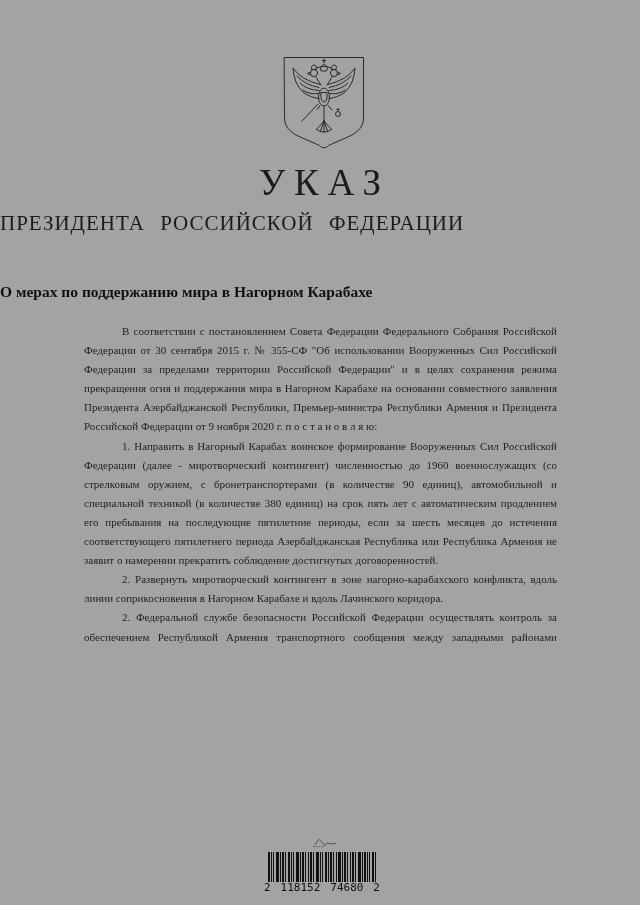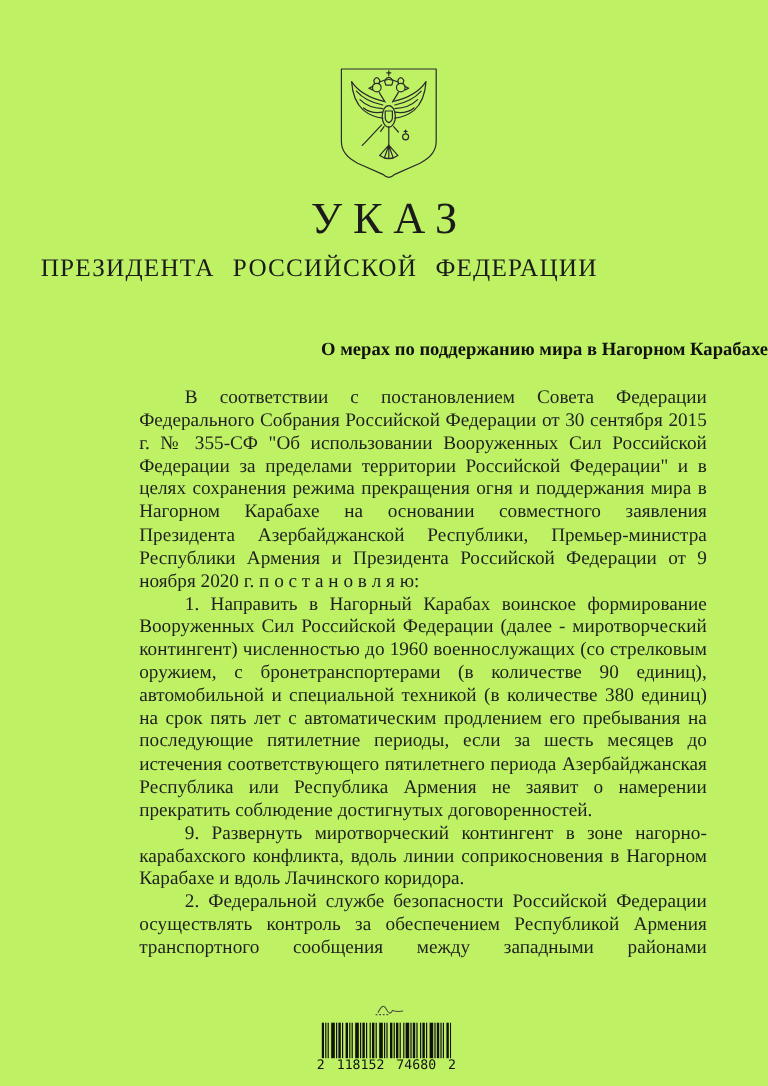--- a/index.html
+++ b/index.html
@@ -4,59 +4,57 @@
 <style>
   html,body{margin:0;padding:0;}
   body{
     background:#e8e8e8;
     font-family:"Liberation Serif","DejaVu Serif",serif;
   }
   .page{
     position:relative;
     width:640px;height:905px;
     margin:0 auto;
-    background:#bef264;
+    background:#a3a3a3;
     color:#1f1f1f;
     overflow:hidden;
   }
   .emblem{
     position:absolute;left:283px;top:56px;width:82px;height:94px;
   }
   .emblem svg{display:block;width:100%;height:100%;}
   .doc-type{
     position:absolute;left:0;top:161px;width:640px;
     text-align:center;
     font-size:37px;
     letter-spacing:9px;
     padding-left:9px; 
     box-sizing:border-box;
     color:#1b1b1b;
   }
   .issuer{
     position:absolute;left:0;top:211px;width:532px;
-    text-align:center;
     font-size:21px;
     letter-spacing:1px;
     word-spacing:9px;
     color:#1b1b1b;
   }
   .subject{
     position:absolute;left:0;top:283px;width:640px;
-    text-align:right;
+    text-align:left;
     font-weight:bold;
     font-size:15.5px;
     color:#111;
   }
   .body-text{
     position:absolute;left:84px;top:322px;width:473px;
-    font-size:16px;
+    font-size:11px;
     line-height:19.1px;
     text-align:justify;
     color:#1f1f1f;
-    margin-left:32px;
   }
   .body-text p{
     margin:0;
     text-indent:38px;
   }
   .body-text p.cut-paragraph{
     text-align-last:justify;
   }
   .barcode-block{
     position:absolute;left:260px;top:834px;width:124px;
@@ -125,21 +123,21 @@
     </svg>
   </div>
 
   <div class="doc-type">УКАЗ</div>
   <div class="issuer">ПРЕЗИДЕНТА РОССИЙСКОЙ ФЕДЕРАЦИИ</div>
   <div class="subject">О мерах по поддержанию мира в Нагорном Карабахе</div>
 
   <div class="body-text">
     <p>В соответствии с постановлением Совета Федерации Федерального Собрания Российской Федерации от 30 сентября 2015 г. № 355-СФ "Об использовании Вооруженных Сил Российской Федерации за пределами территории Российской Федерации" и в целях сохранения режима прекращения огня и поддержания мира в Нагорном Карабахе на основании совместного заявления Президента Азербайджанской Республики, Премьер-министра Республики Армения и Президента Российской Федерации от 9 ноября 2020 г. п о с т а н о в л я ю:</p>
     <p>1. Направить в Нагорный Карабах воинское формирование Вооруженных Сил Российской Федерации (далее - миротворческий контингент) численностью до 1960 военнослужащих (со стрелковым оружием, с бронетранспортерами (в количестве 90 единиц), автомобильной и специальной техникой (в количестве 380 единиц) на срок пять лет с автоматическим продлением его пребывания на последующие пятилетние периоды, если за шесть месяцев до истечения соответствующего пятилетнего периода Азербайджанская Республика или Республика Армения не заявит о намерении прекратить соблюдение достигнутых договоренностей.</p>
-    <p>9. Развернуть миротворческий контингент в зоне нагорно-карабахского конфликта, вдоль линии соприкосновения в Нагорном Карабахе и вдоль Лачинского коридора.</p>
+    <p>2. Развернуть миротворческий контингент в зоне нагорно-карабахского конфликта, вдоль линии соприкосновения в Нагорном Карабахе и вдоль Лачинского коридора.</p>
     <p class="cut-paragraph">2. Федеральной службе безопасности Российской Федерации осуществлять контроль за обеспечением Республикой Армения транспортного сообщения между западными районами</p>
   </div>
 
   <div class="barcode-block">
     <svg class="print-mark" viewBox="0 0 34 13" fill="none" stroke="#4a4a4a" stroke-width="0.9">
       <path d="M3,10 q4,-9 7,-3 t5,1 q4,1.5 9,0.5"></path>
       <path d="M1,11.5 h12" stroke-dasharray="1.5,1.5"></path>
     </svg>
     <svg class="barcode-bars" viewBox="0 0 108 30" preserveAspectRatio="none">
       <g fill="#111111">

